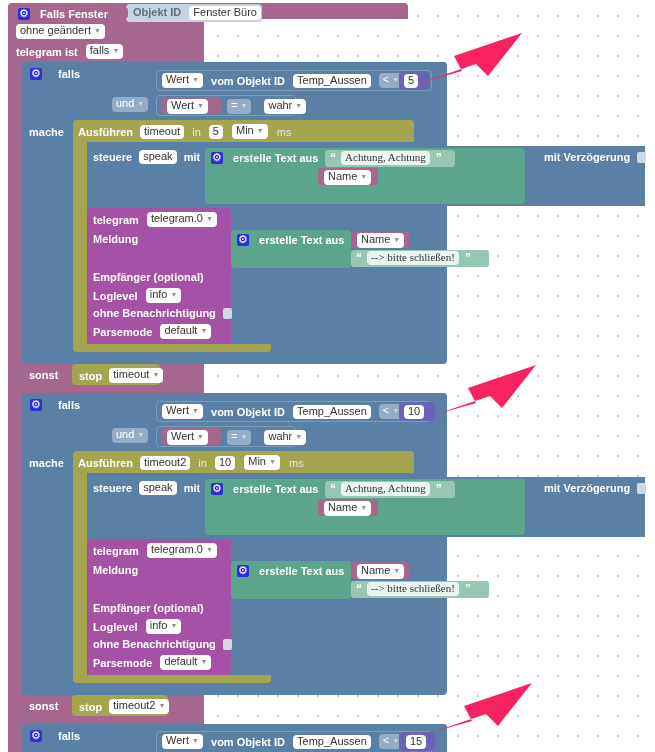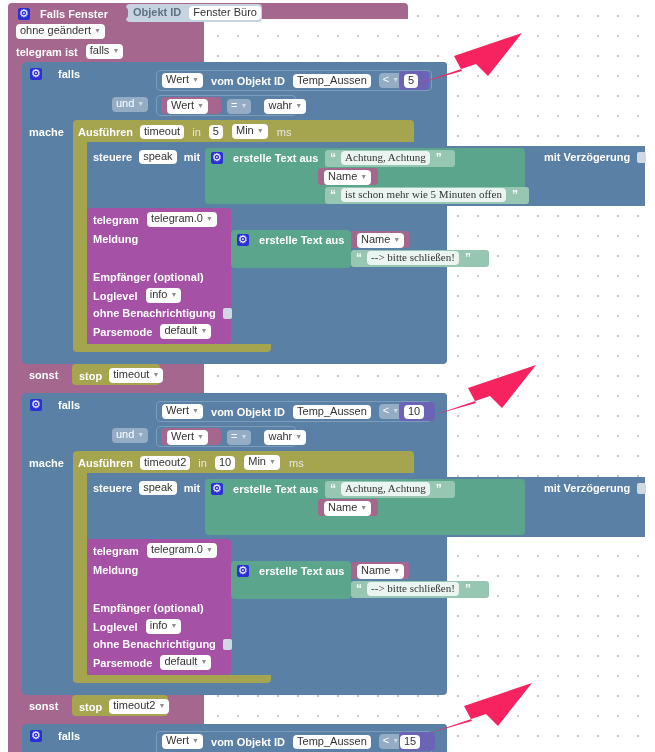--- a/index.html
+++ b/index.html
@@ -173,27 +173,20 @@
       <span class="quote">“</span>
       <span class="fld dk" style="margin-left:3px;">Achtung, Achtung</span>
       <span class="quote" style="margin-left:3px;">”</span>
     </div>
   </div>
 
   <div class="blk c-rose" style="left:318px;top:168px;width:60px;height:17px;border-radius:3px;">
     <div class="row" style="left:6px;top:2px;"><span class="fld"><span>Name</span><span class="car">▼</span></span></div>
   </div>
 
-  <div class="blk c-lgreen" style="left:325px;top:187px;width:204px;height:17px;border-radius:3px;">
-    <div class="row" style="left:5px;top:1px;">
-      <span class="quote">“</span>
-      <span class="fld dk" style="margin-left:3px;">ist schon mehr wie 5 Minuten offen</span>
-      <span class="quote" style="margin-left:3px;">”</span>
-    </div>
-  </div>
 
   <div class="blk c-purple" style="left:87px;top:208px;width:144px;height:136px;border-radius:4px;"></div>
   <div class="row" style="left:93px;top:212px;">
     <span class="lbl" style="font-weight:bold;">telegram</span>
     <span class="fld" style="margin-left:5px;"><span>telegram.0</span><span class="car">▼</span></span>
   </div>
   <div class="row" style="left:93px;top:232px;">
     <span class="lbl" style="font-weight:bold;">Meldung</span>
   </div>
 
@@ -367,21 +360,21 @@
     <span class="lbl" style="margin-left:13px;font-weight:bold;">falls</span>
   </div>
   <div class="blk c-blue" style="left:156px;top:731px;width:276px;height:21px;border-radius:4px 4px 0 0;border:1px solid #7c9cbc;border-bottom:none;"></div>
   <div class="row" style="left:162px;top:734px;">
     <span class="fld"><span>Wert</span><span class="car">▼</span></span>
     <span class="lbl" style="margin-left:5px;font-weight:bold;">vom Objekt ID</span>
     <span class="fld" style="margin-left:5px;">Temp_Aussen</span>
     <span class="fld tr" style="margin-left:5px;"><span>&lt;</span><span class="car">▼</span></span>
   </div>
   <div class="blk c-indigo" style="left:399px;top:732px;width:36px;height:19px;border-radius:4px;">
-    <div class="row" style="left:1px;top:3px;"><span class="fld">15</span></div>
+    <div class="row" style="left:7px;top:3px;"><span class="fld">15</span></div>
   </div>
 
   <svg class="arrow" style="left:418px;top:30px;" width="108" height="55" viewBox="0 0 108 55">
     <path d="M2 53 L44 41 L36 26 L104 3 L70 46 L58 34 Z" fill="#F72361"></path>
   </svg>
   <svg class="arrow" style="left:432px;top:362px;" width="108" height="55" viewBox="0 0 108 55">
     <path d="M2 53 L44 41 L36 26 L104 3 L70 46 L58 34 Z" fill="#F72361"></path>
   </svg>
   <svg class="arrow" style="left:428px;top:680px;" width="108" height="55" viewBox="0 0 108 55">
     <path d="M2 53 L44 41 L36 26 L104 3 L70 46 L58 34 Z" fill="#F72361"></path>

